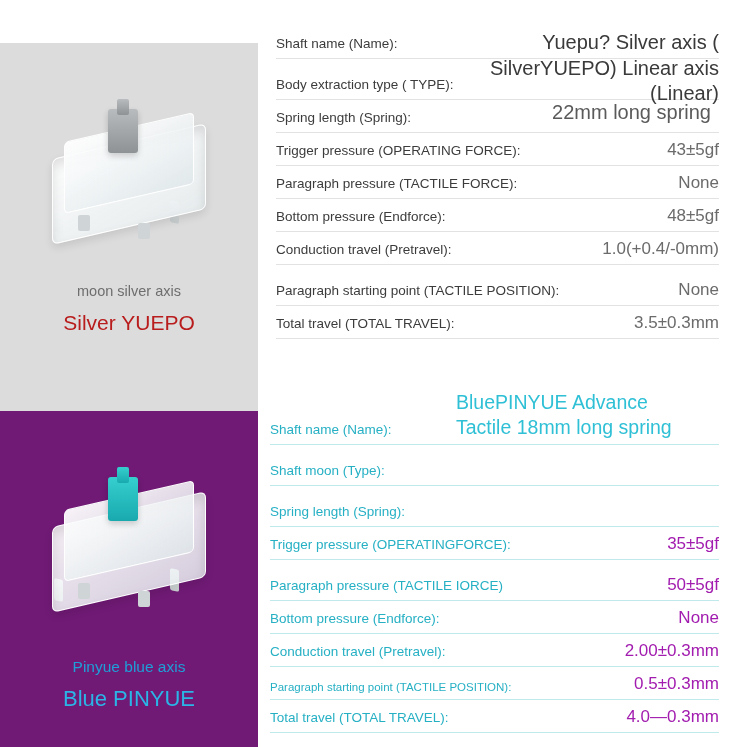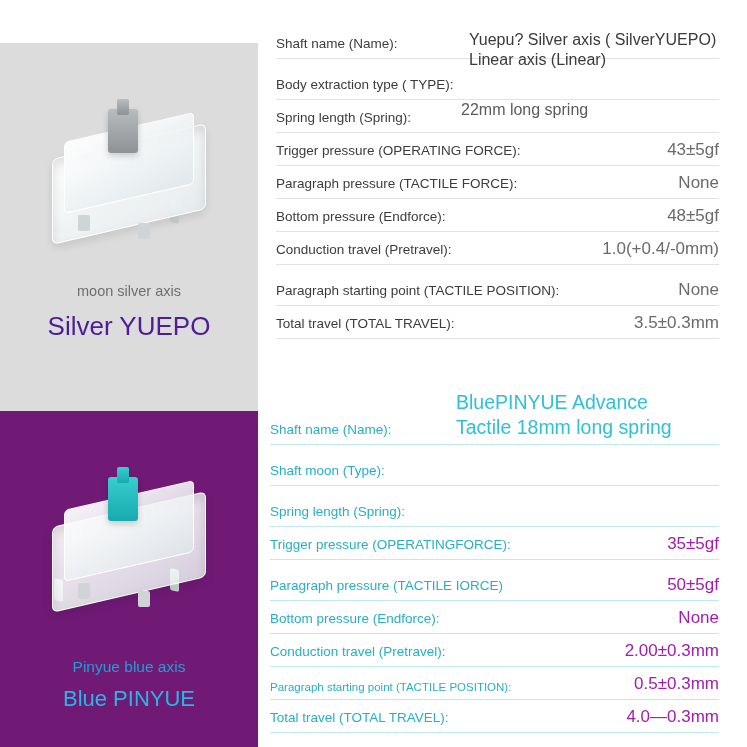--- a/index.html
+++ b/index.html
@@ -58,22 +58,22 @@
   .thumb-caption {
     text-align: center;
     line-height: 1.5;
     width: 100%;
   }
   .caption-small {
     font-size: 14.5px;
     color: #6e6e6e;
   }
   .caption-large {
-    font-size: 26px;
-    color: #4c1d95;
+    font-size: 21px;
+    color: #b91c1c;
     margin-top: 4px;
   }
   .thumb-blue .caption-small { color: #1e9fd8; font-size: 15.5px; }
   .thumb-blue .caption-large { color: #2bb4e6; font-size: 22px; }
 
   .silver-cap-wrap { margin-top: 28px; }
   .blue-cap-wrap   { margin-top: 34px; }
 
   
   .specs {
@@ -113,22 +113,23 @@
   .specs-blue .spec-label { color: #26b0c4; }
   .specs-blue .spec-value { color: #a21caf; text-align: center; }
   .specs-blue .spec-row { border-bottom: 1px solid #bfe9ea; }
 
   .spec-row.tall { min-height: 30px; }
   .spec-row.tiny-label .spec-label { font-size: 11.5px; }
 
   
   .headline {
     position: absolute;
-    font-size: 16px;
+    font-size: 20px;
     line-height: 1.28;
+    text-align: right;
     color: #3a3a3a;
     pointer-events: none;
   }
   .headline-silver {
     right: 28px;
     top: 30px;
     width: 250px;
   }
   .headline-silver-2 {
     right: 36px;

